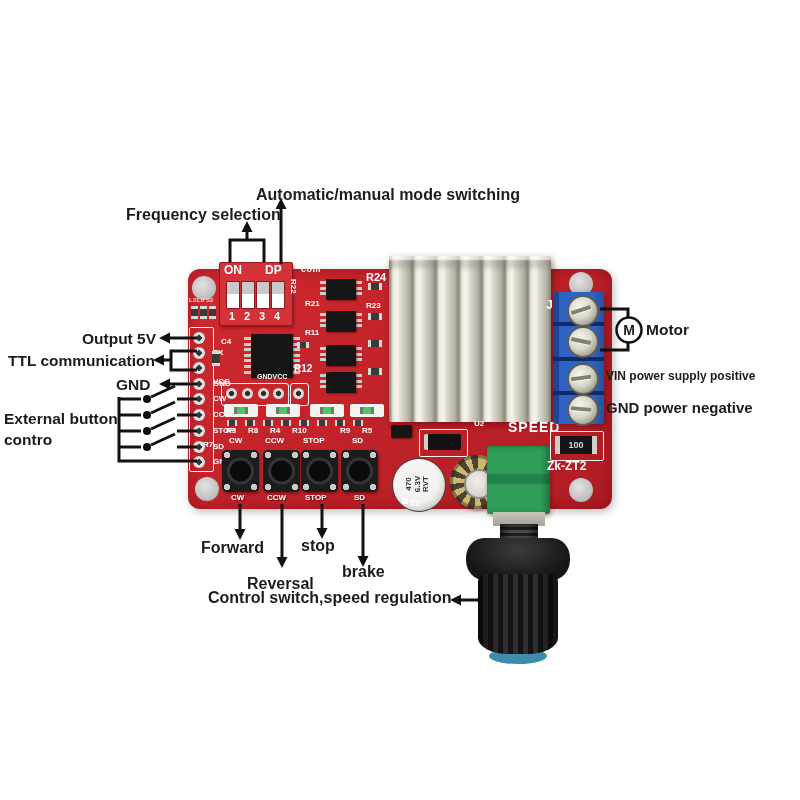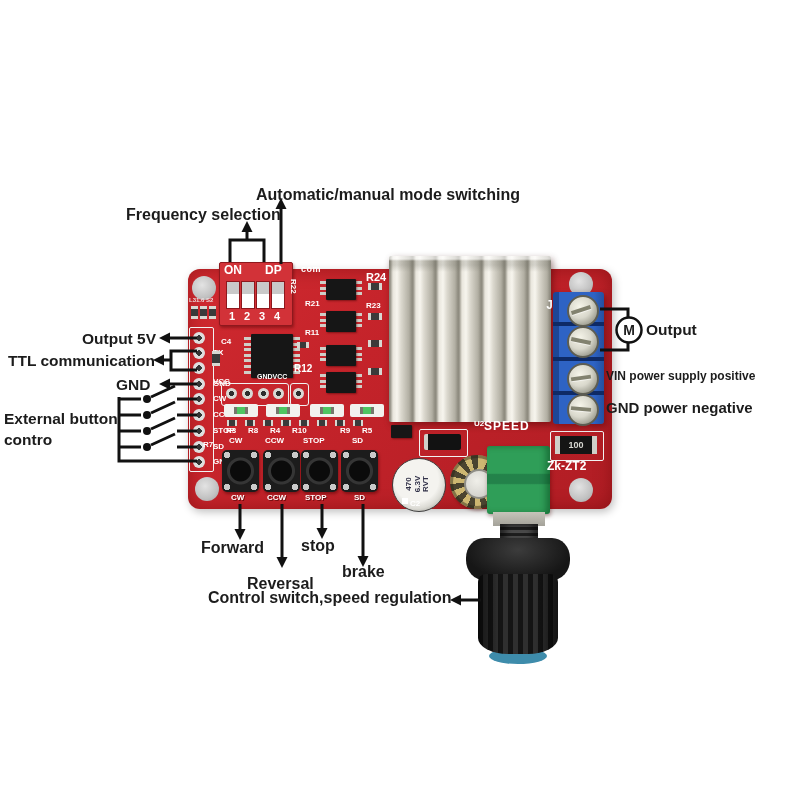--- a/index.html
+++ b/index.html
@@ -198,21 +198,21 @@
 </div>
 <div class="abs" style="left:402px;top:498px;width:6px;height:6px;background:#fff;"></div>
 <div class="silk" style="left:410px;top:500px;font-size:8px;">C2</div>
 
 <div class="abs" style="left:450px;top:455px;width:54px;height:54px;border-radius:50%;
             background:repeating-conic-gradient(from 10deg,#cdb771 0 16deg,#4a4430 16deg 32deg);
             box-shadow:inset 0 0 0 3px rgba(40,36,20,.45), 1px 2px 3px rgba(70,0,0,.4);"></div>
 <div class="abs" style="left:464px;top:469px;width:26px;height:26px;border-radius:50%;border:2px solid #8f8e86;
             background:radial-gradient(circle at 42% 38%,#f0efe9,#c9c8c2);"></div>
 
-<div class="silk" style="left:484px;top:420px;font-size:12px;letter-spacing:1px;">SPEED</div>
+<div class="silk" style="left:508px;top:420px;font-size:14px;letter-spacing:1px;">SPEED</div>
 <div class="abs" style="left:487px;top:446px;width:63px;height:68px;border-radius:3px;
             background:linear-gradient(180deg,#2f9e58 0 40%,#23824a 42% 55%,#2f9e58 57%);
             box-shadow:inset -4px 0 6px rgba(0,60,20,.45), 1px 2px 4px rgba(70,0,0,.4);"></div>
 <div class="abs" style="left:493px;top:512px;width:52px;height:14px;background:linear-gradient(180deg,#c6c4ba,#a4a299);"></div>
 <div class="abs" style="left:500px;top:524px;width:38px;height:18px;
             background:repeating-linear-gradient(180deg,#4a4a4a 0 3px,#1e1e1e 3px 6px);
             box-shadow:inset 6px 0 6px rgba(0,0,0,.5), inset -6px 0 6px rgba(0,0,0,.5);"></div>
 <div class="abs" style="left:466px;top:538px;width:104px;height:42px;border-radius:18px/20px;
             background:radial-gradient(ellipse at 50% 28%,#3c3c3c,#161616 72%);"></div>
 <div class="abs" style="left:489px;top:648px;width:58px;height:16px;border-radius:50%;background:#3e8cab;"></div>
@@ -295,21 +295,21 @@
 <div class="lbl" style="left:256px;top:186px;font-size:16px;">Automatic/manual mode switching</div>
 <div class="lbl" style="left:126px;top:206px;font-size:16px;">Frequency selection</div>
 
 <div class="lbl" style="left:82px;top:330px;font-size:15.5px;">Output 5V</div>
 <div class="lbl" style="left:8px;top:352px;font-size:15.5px;">TTL communication</div>
 <div class="lbl" style="left:116px;top:376px;font-size:15.5px;">GND</div>
 <div class="lbl" style="left:4px;top:410px;font-size:15.5px;">External button</div>
 <div class="lbl" style="left:4px;top:431px;font-size:15.5px;">contro</div>
 
 <div class="lbl" style="left:619px;top:322px;width:20px;text-align:center;font-size:14px;">M</div>
-<div class="lbl" style="left:646px;top:321px;font-size:15.5px;">Output</div>
+<div class="lbl" style="left:646px;top:321px;font-size:15.5px;">Motor</div>
 <div class="lbl" style="left:606px;top:369px;font-size:12px;">VIN power supply positive</div>
 <div class="lbl" style="left:606px;top:399px;font-size:15px;">GND power negative</div>
 
 <div class="lbl" style="left:201px;top:539px;font-size:16px;">Forward</div>
 <div class="lbl" style="left:247px;top:575px;font-size:16px;text-align:right;">Reversal</div>
 <div class="lbl" style="left:301px;top:537px;font-size:16px;">stop</div>
 <div class="lbl" style="left:342px;top:563px;font-size:16px;">brake</div>
 <div class="lbl" style="left:208px;top:589px;font-size:16px;">Control switch,speed regulation</div>
 
 </body></html>

